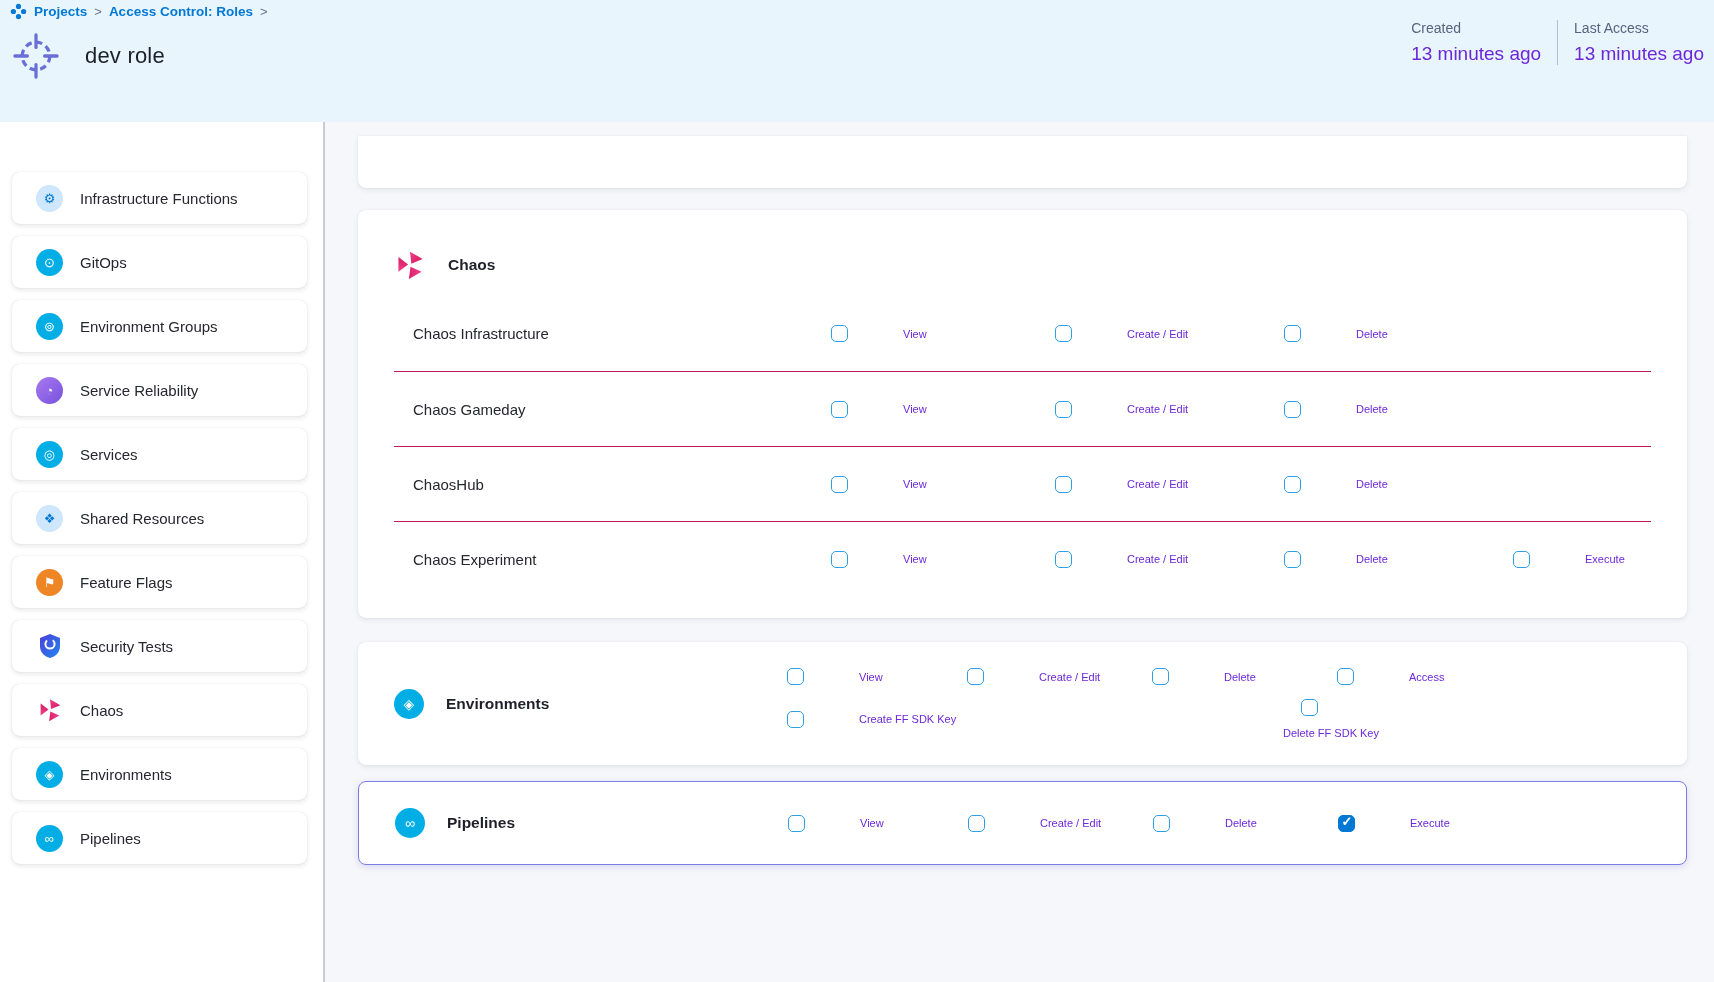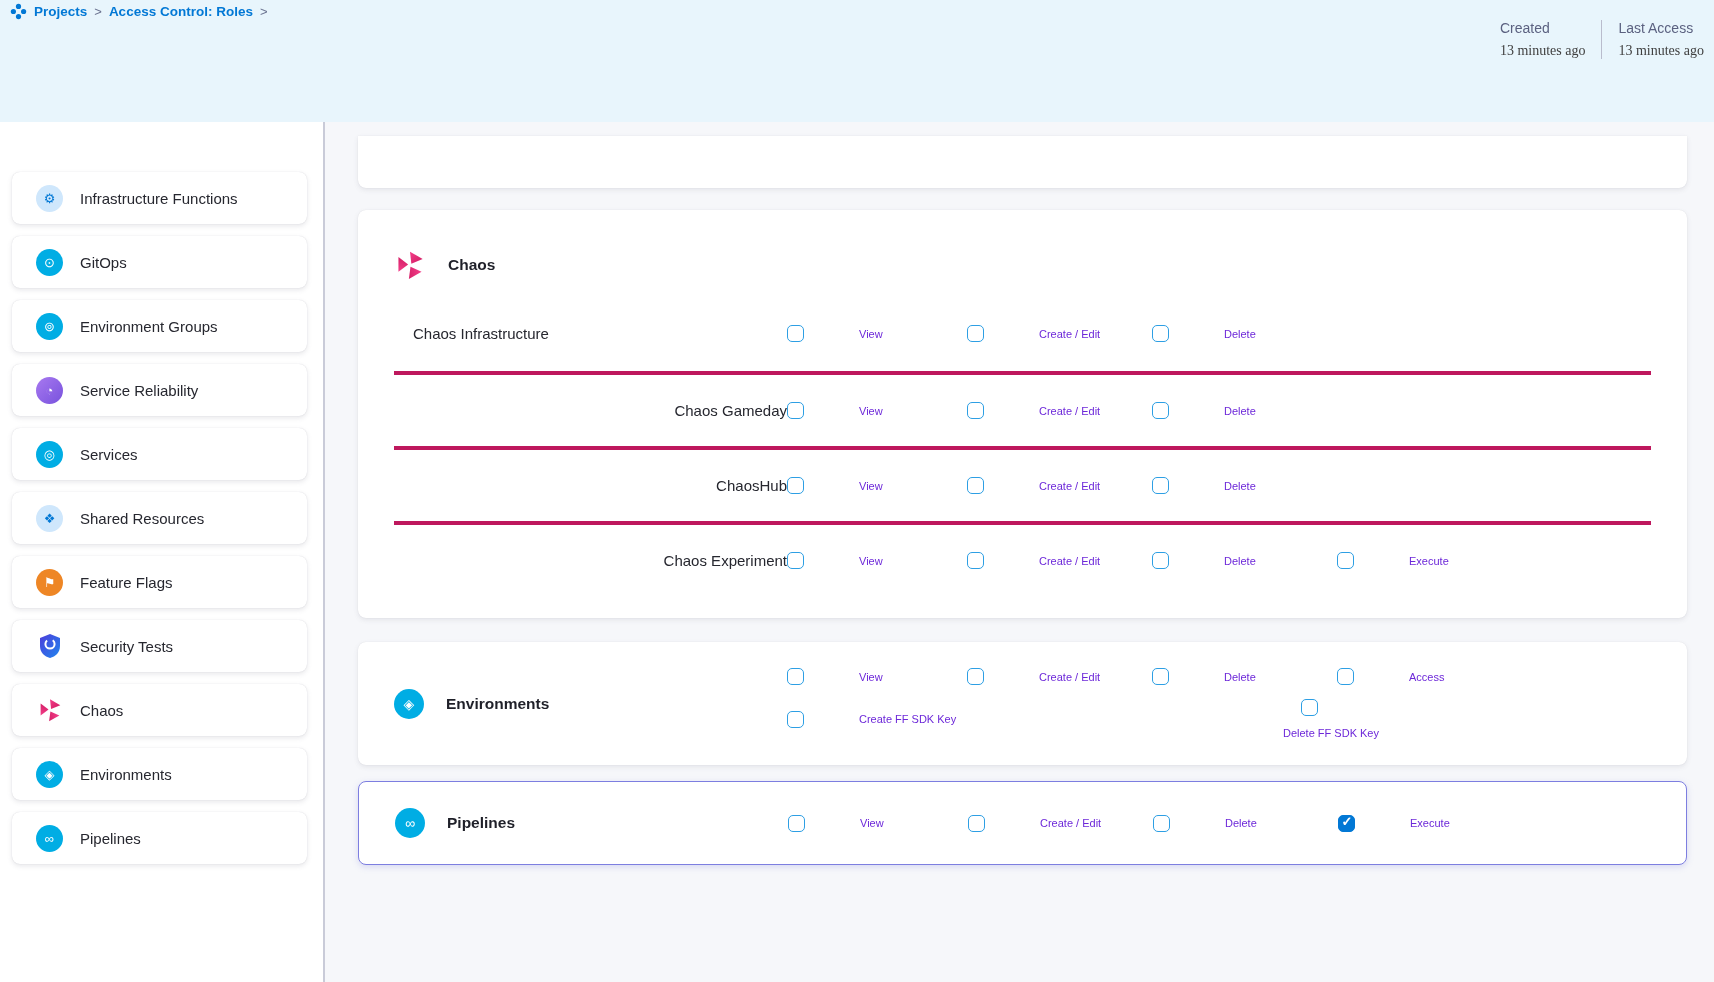--- a/index.html
+++ b/index.html
@@ -14,21 +14,21 @@
     gap:7px; font-size:13.5px; font-weight:600; }
   .crumb-link { color:#0278d5; cursor:pointer; }
   .crumb-sep { color:#6b7390; font-weight:400; font-size:13px; }
   .title-row { position:absolute; left:13px; top:33px; display:flex; align-items:center; gap:26px; }
   .role-icon { width:46px; height:46px; }
   .page-title { font-size:22px; color:#1d1e2c; font-weight:500; letter-spacing:.2px; }
   .stats { position:absolute; right:-6px; top:20px; display:flex; align-items:stretch; }
   .stat { padding:0 16px; }
   .stat + .stat { border-left:1px solid #b9bccd; }
   .stat-label { font-size:14px; color:#5b6180; margin-bottom:7px; }
-  .stat-value { font-size:14px; color:#404040;font-family:Liberation Serif, serif; }
+  .stat-value { font-size:19px; color:#6d28d9; }
 
   
   .sidebar { position:absolute; left:0; top:122px; width:325px; height:860px;
     background:#ffffff; border-right:2px solid #c9cbd8; padding:50px 16px 0 12px; z-index:2; }
   .side-item { height:52px; margin-bottom:12px; background:#fff; border-radius:8px;
     box-shadow:0 0 1px rgba(40,41,61,.18), 0 2px 5px rgba(96,97,112,.15);
     display:flex; align-items:center; gap:17px; padding-left:24px; cursor:pointer; }
   .circle { width:27px; height:27px; border-radius:50%; display:flex;
     align-items:center; justify-content:center; flex:none; font-size:13px; line-height:1; }
   .c-light { background:#cfe7fc; color:#0278d5; }
@@ -42,22 +42,22 @@
   .main { position:absolute; left:327px; top:122px; right:0; bottom:0;
     background:#f6f7fa; padding-left:31px; }
   .card { width:1329px; background:#fff; border-radius:8px;
     box-shadow:0 0 1px rgba(40,41,61,.14), 0 2px 5px rgba(96,97,112,.12); }
   .card-cut { height:52px; margin-top:14px; border-radius:0 0 8px 8px; }
   .card-chaos { margin-top:22px; padding:24px 36px 22px 36px; }
   .card-head { display:flex; align-items:center; gap:22px; height:62px; }
   .chaos-svg { width:32px; height:32px; }
   .card-title { font-size:15.5px; font-weight:700; color:#1f2029; }
   .prow { display:grid; grid-template-columns:393px 180px 185px 185px 1fr;
-    align-items:center; min-height:75px; }
-  .prow + .prow { border-top:4px solid #be185d;text-align:right; }
+    align-items:center; min-height:75px;gap:44px; }
+  .prow + .prow { border-top:1px solid #be185d; }
   .rlabel { font-size:15px; color:#26272f; padding-left:19px; }
   .perm { display:flex; align-items:center; gap:11px; cursor:pointer; }
   .perm-label { font-size:11px; color:#6d28d9;margin-left:44px; }
   .cb { width:17px; height:17px; border:1.7px solid #2d9fe4; border-radius:5px;
     background:#fff; flex:none; position:relative; }
   .cb.checked { background:#0278d5; border-color:#0278d5; }
   .cb.checked::after { content:"✓"; position:absolute; left:2.5px; top:-1.5px;
     color:#fff; font-size:13px; font-weight:700; }
 
   .grid-card { display:grid; grid-template-columns:393px 180px 185px 185px 1fr;
@@ -82,20 +82,30 @@
         <circle cx="3.4" cy="8.5" r="2.6" fill="#0278d5"></circle>
         <circle cx="13.6" cy="8.5" r="2.6" fill="#0278d5"></circle>
         <circle cx="8.5" cy="8.5" r="2.4" fill="#e8f5fc"></circle>
       </svg>
       <span class="crumb-link">Projects</span>
       <span class="crumb-sep">&gt;</span>
       <span class="crumb-link">Access Control: Roles</span>
       <span class="crumb-sep">&gt;</span>
     </div>
 
+    <div class="title-row">
+      <svg class="role-icon" viewBox="0 0 24 24">
+        <circle cx="12" cy="12" r="7.2" fill="none" stroke="#6a6fd6" stroke-width="1.7" stroke-dasharray="3.4 2.2"></circle>
+        <line x1="12" y1="1" x2="12" y2="7.5" stroke="#6a6fd6" stroke-width="1.7" stroke-linecap="round"></line>
+        <line x1="12" y1="16.5" x2="12" y2="23" stroke="#6a6fd6" stroke-width="1.7" stroke-linecap="round"></line>
+        <line x1="1" y1="12" x2="7.5" y2="12" stroke="#6a6fd6" stroke-width="1.7" stroke-linecap="round"></line>
+        <line x1="16.5" y1="12" x2="23" y2="12" stroke="#6a6fd6" stroke-width="1.7" stroke-linecap="round"></line>
+      </svg>
+      <div class="page-title">dev role</div>
+    </div>
 
     <div class="stats">
       <div class="stat">
         <div class="stat-label">Created</div>
         <div class="stat-value">13 minutes ago</div>
       </div>
       <div class="stat">
         <div class="stat-label">Last Access</div>
         <div class="stat-value">13 minutes ago</div>
       </div>

